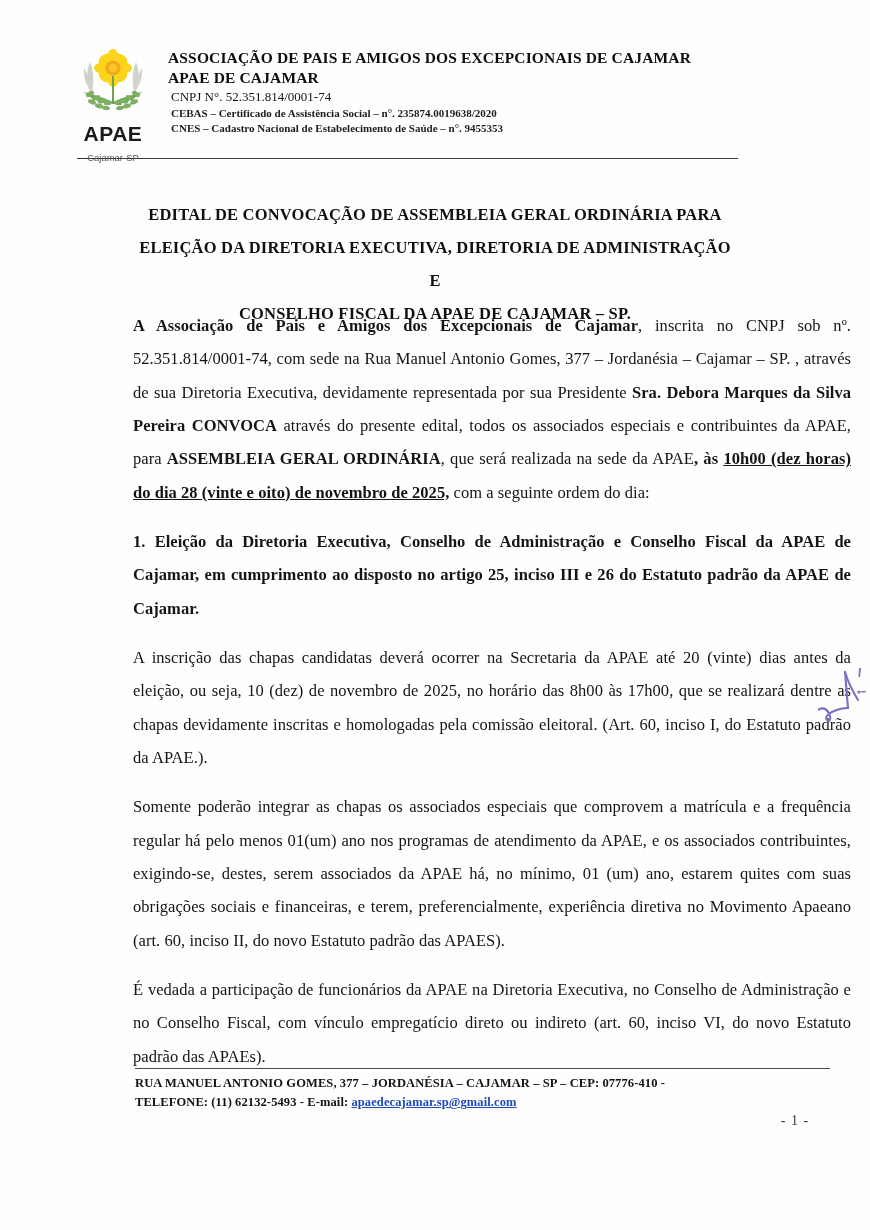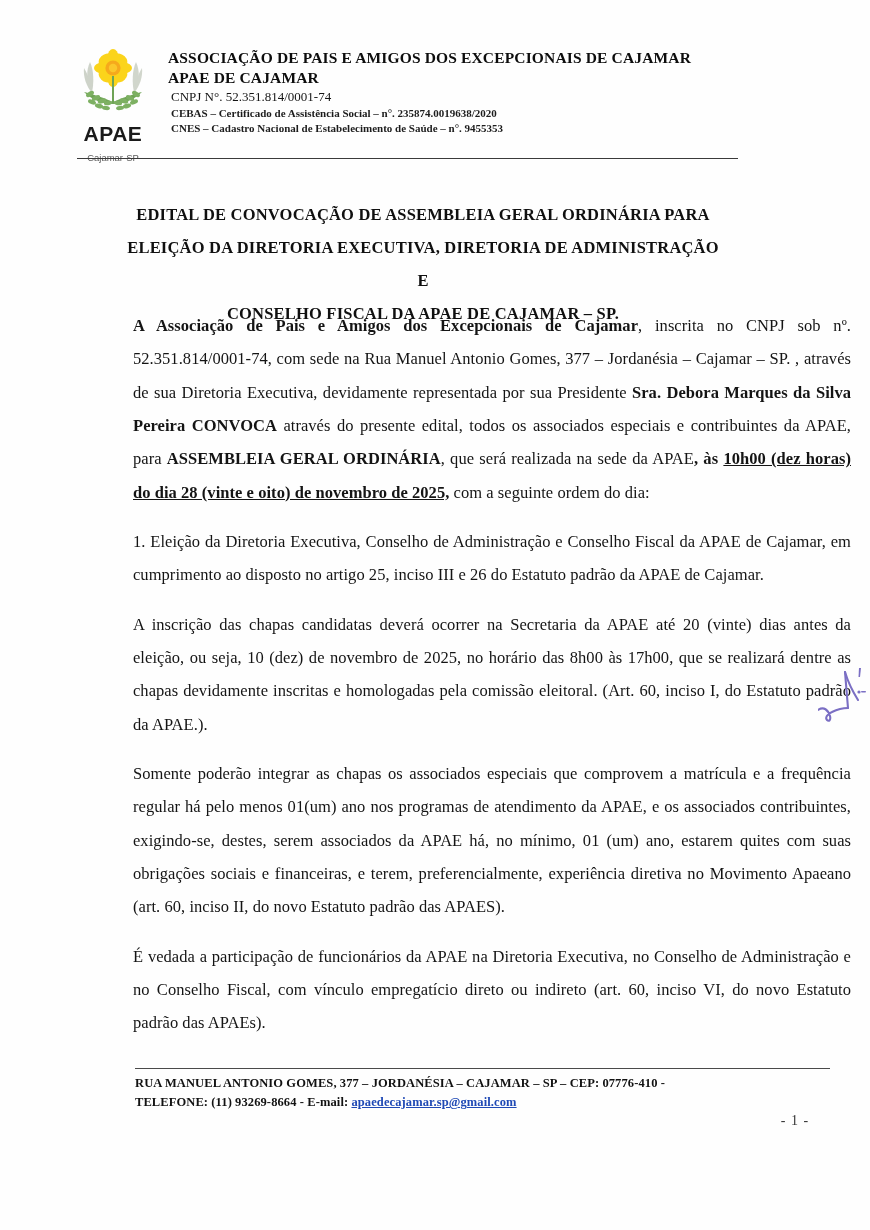--- a/index.html
+++ b/index.html
@@ -86,21 +86,21 @@
     left: 77px;
     top: 158px;
     width: 661px;
     height: 0;
     border-top: 1.6px solid #3a3a3a;
   }
 
   
   .title {
     position: absolute;
-    left: 123px;
+    left: 135px;
     top: 198px;
     width: 600px;
     text-align: center;
     font-weight: bold;
     font-size: 16.5px;
     line-height: 2.0;
     letter-spacing: 0.2px;
     color: #101010;
   }
 
@@ -113,21 +113,21 @@
   }
   p.para {
     margin: 9px 0 0 0;
     font-size: 16.5px;
     line-height: 2.02;
     text-align: justify;
     color: #141414;
     letter-spacing: 0.05px;
   }
   p.para + p.para { margin-top: 16px; }
-  p.bold { font-weight: normal; }
+  p.bold { font-weight: bold; }
   .b { font-weight: bold; }
   .bu { font-weight: bold; text-decoration: underline; }
 
   
   .handmark {
     position: absolute;
     left: 818px;
     top: 648px;
     width: 52px;
     height: 96px;
@@ -269,18 +269,18 @@
     <g fill="#7b6fc4">
       <path d="M41 20 l2 0 l-1 9 l-1.5 0 z"></path>
       <circle cx="41" cy="44" r="1.6"></circle>
       <rect x="43" y="43" width="5" height="1.6" rx="0.8"></rect>
     </g>
   </svg>
 
   <div class="rule-bottom"></div>
   <div class="footer">
     <div>RUA MANUEL ANTONIO GOMES, 377 – JORDANÉSIA – CAJAMAR – SP – CEP: 07776-410 -</div>
-    <div><span>TELEFONE: (11) 93269-8664 -  E-mail: </span><span class="mail">apaedecajamar.sp@gmail.com</span></div>
+    <div><span>TELEFONE: (11) 62132-5493 -  E-mail: </span><span class="mail">apaedecajamar.sp@gmail.com</span></div>
   </div>
 
   <div class="pagenum">- 1 -</div>
 
 </div>
 
 </body></html>

